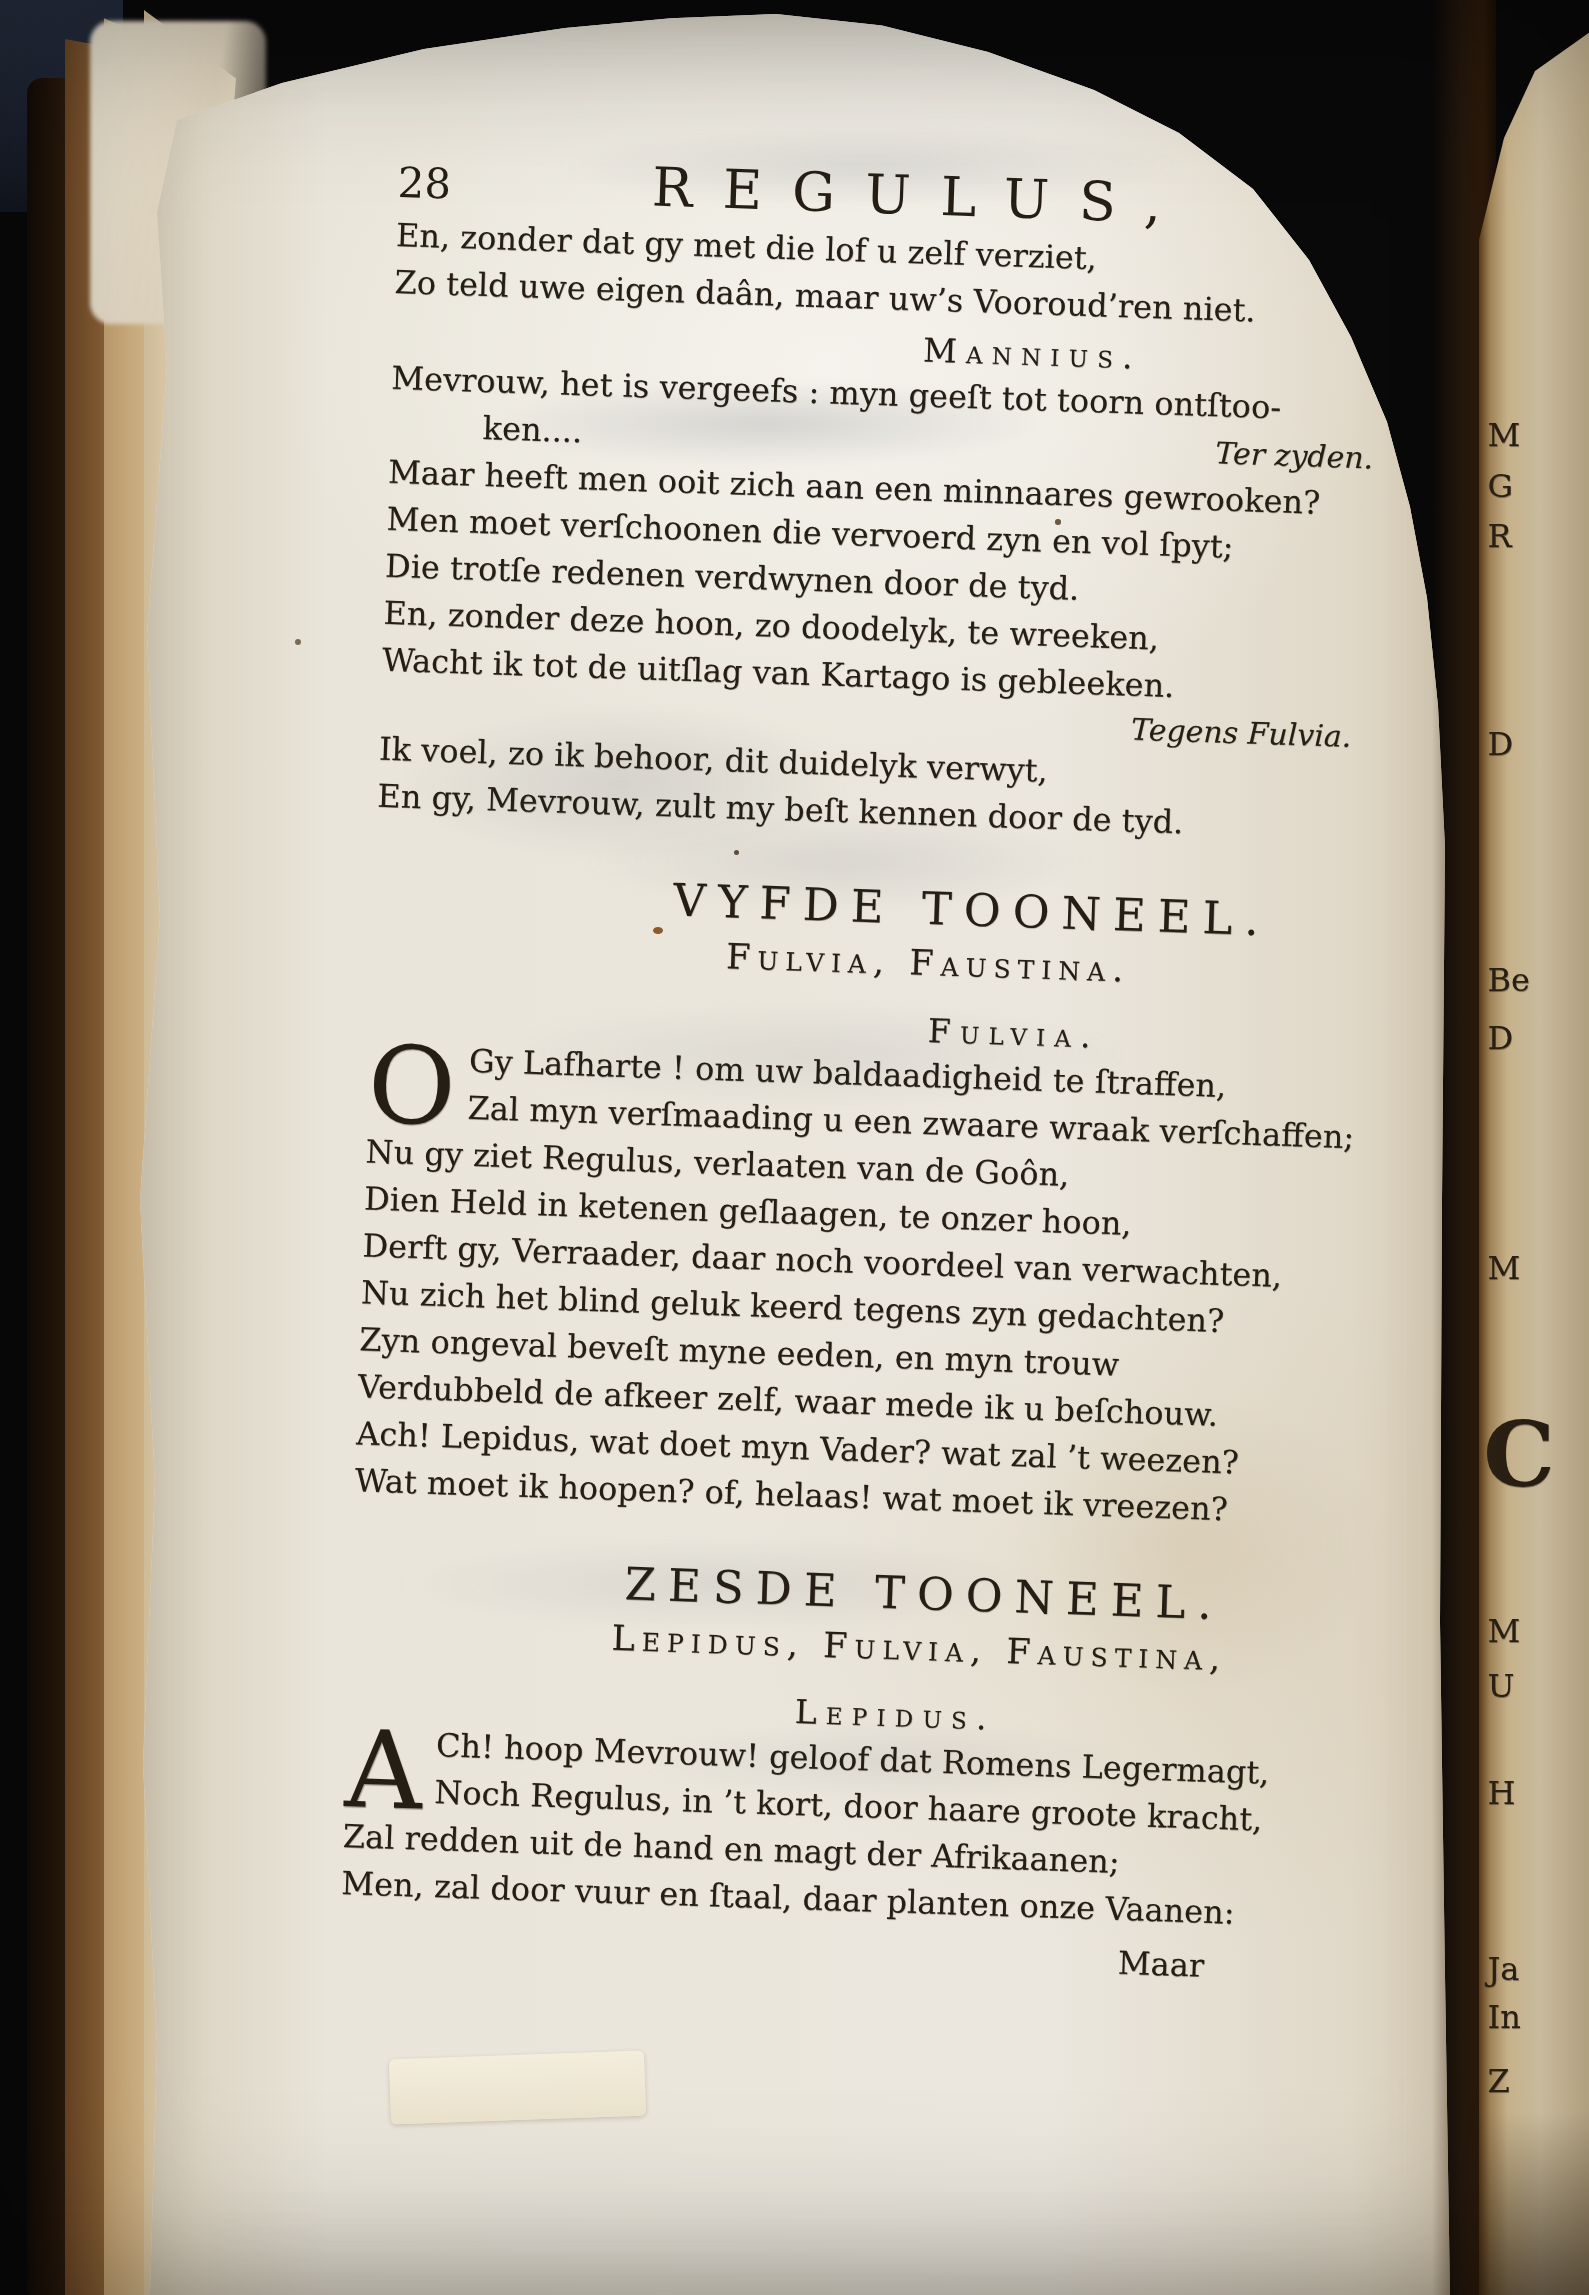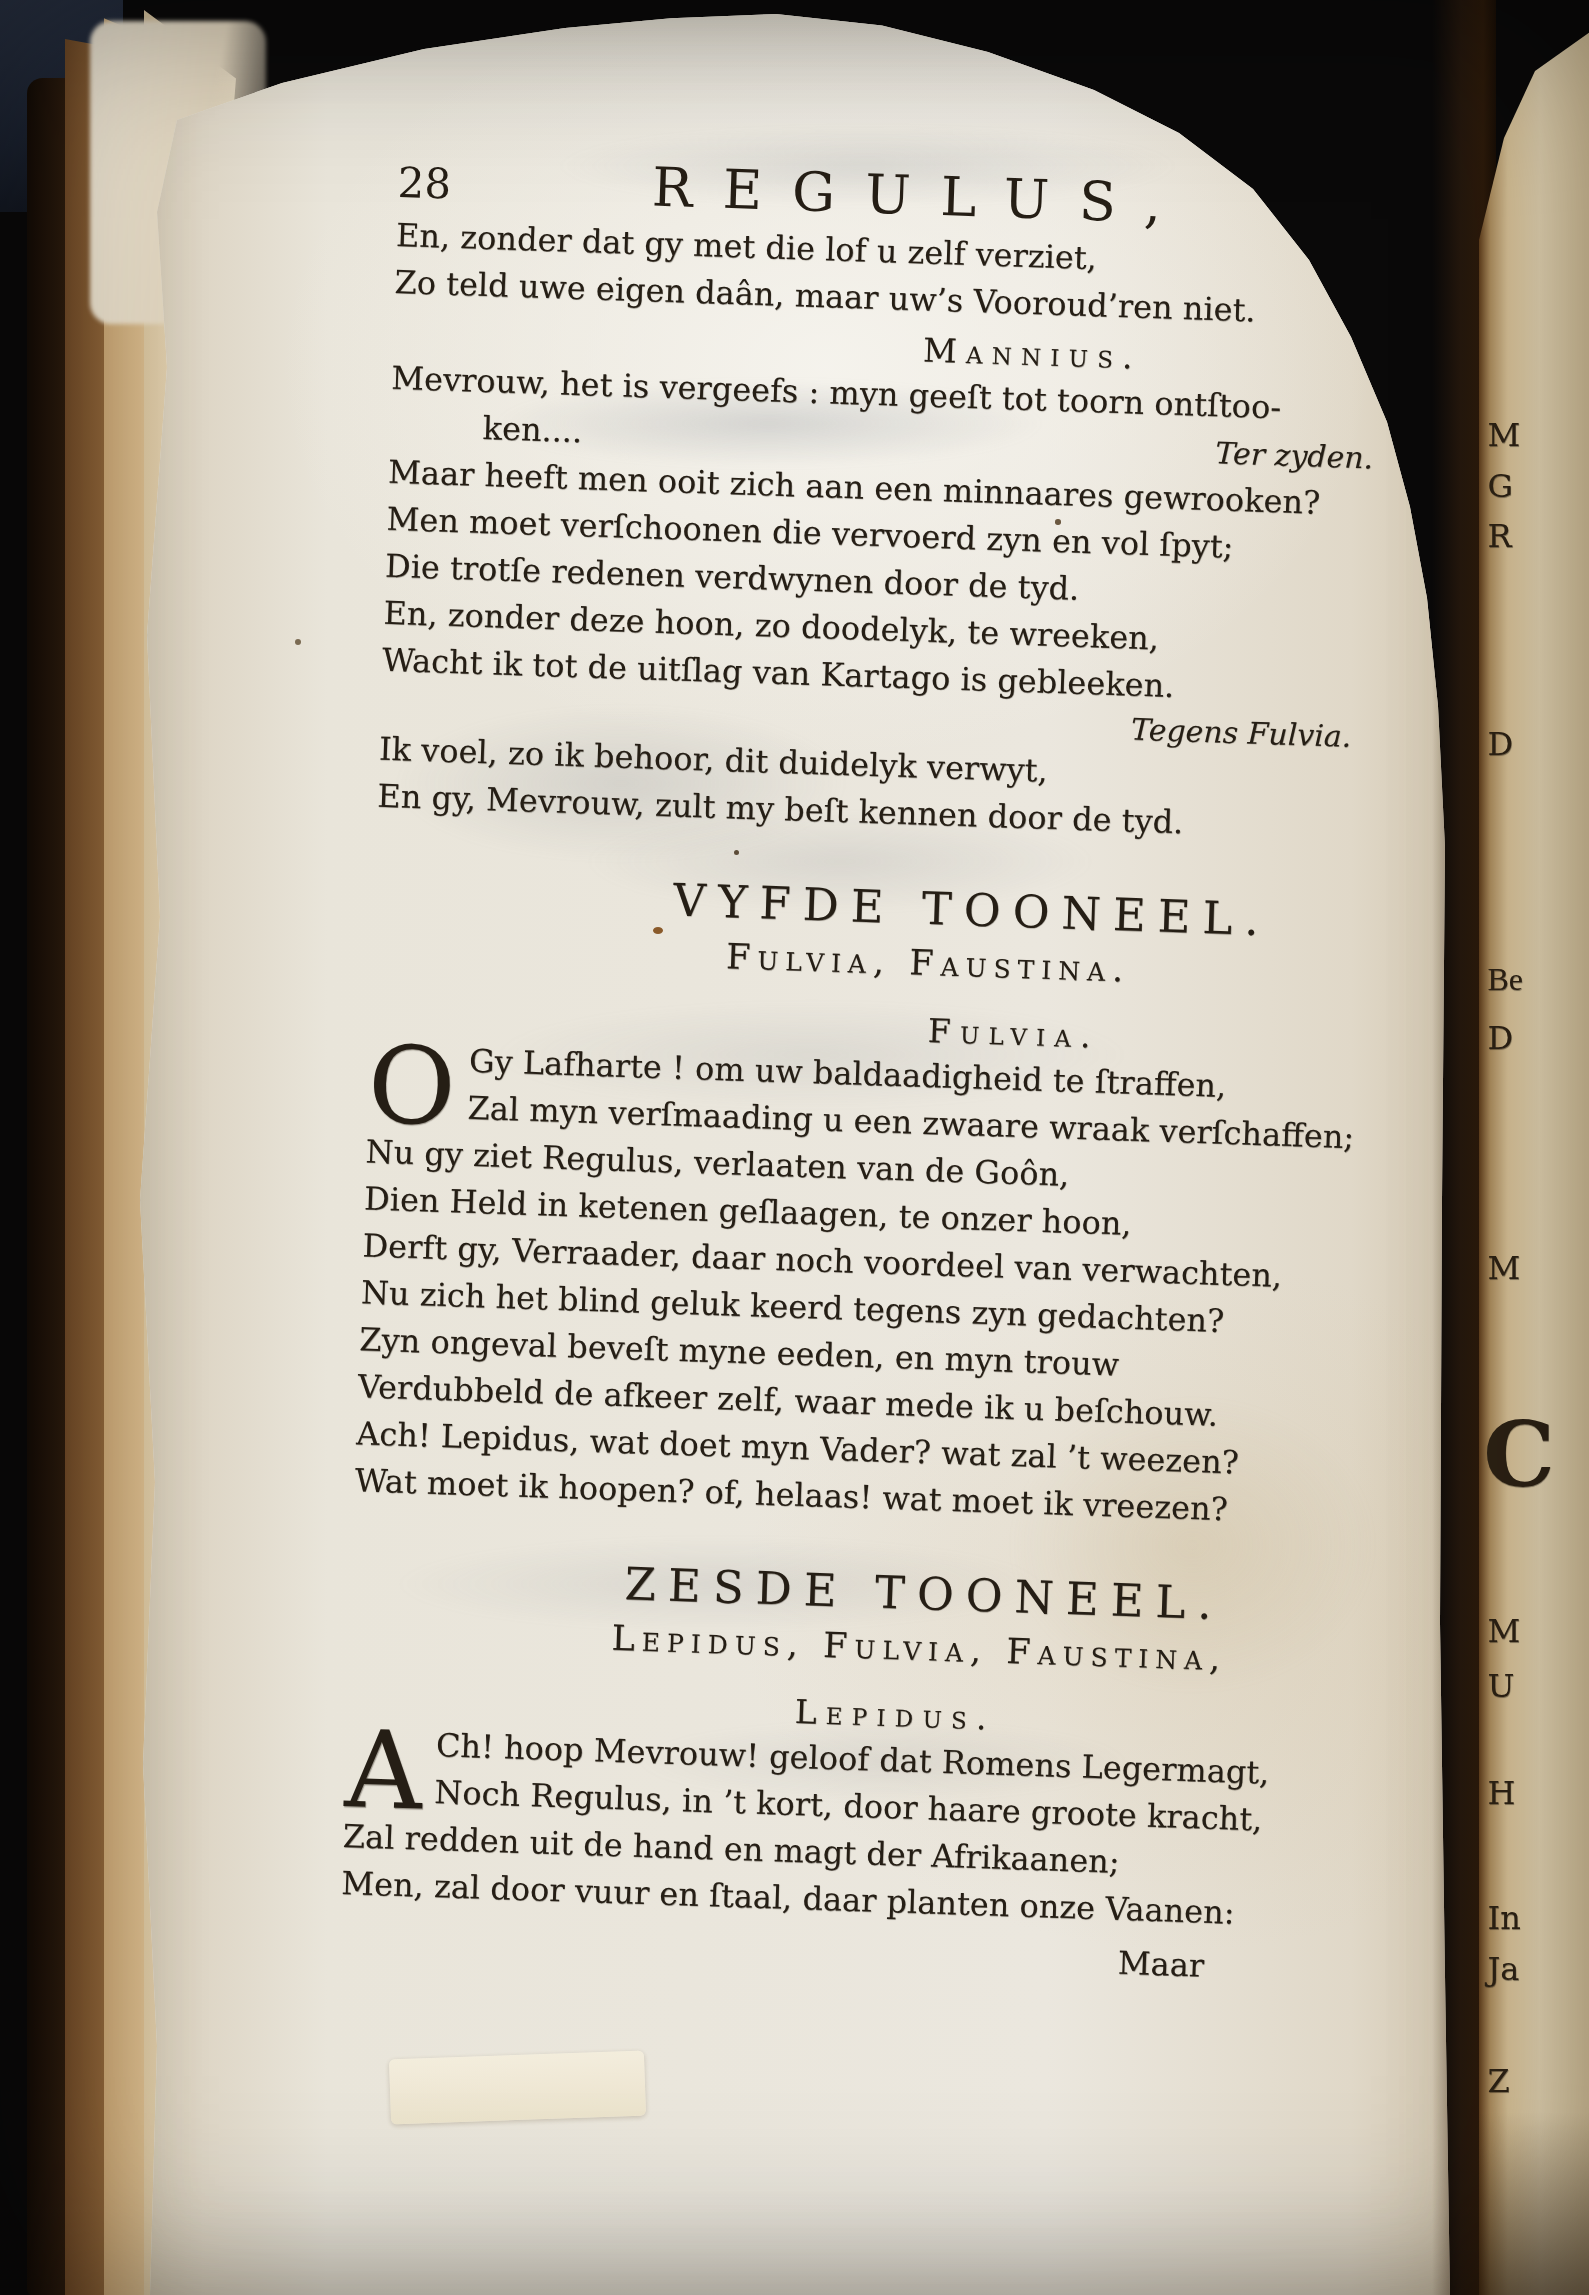--- a/index.html
+++ b/index.html
@@ -187,29 +187,29 @@
 
     <div class="vline right-al catchword">Maar</div>
   </div>
 
   <div class="gutter"></div>
   <div class="sliver">
     <span class="frag" style="top:416px;">M</span>
     <span class="frag" style="top:467px;">G</span>
     <span class="frag" style="top:517px;">R</span>
     <span class="frag" style="top:725px;">D</span>
-    <span class="frag" style="top:961px;font-family:Liberation Serif, serif;">Be</span>
+    <span class="frag" style="top:961px;">Be</span>
     <span class="frag" style="top:1019px;">D</span>
     <span class="frag" style="top:1249px;">M</span>
     <span class="frag frag-big" style="top:1401px;">C</span>
     <span class="frag" style="top:1612px;">M</span>
     <span class="frag" style="top:1667px;">U</span>
     <span class="frag" style="top:1774px;">H</span>
     <span class="frag" style="top:1950px;">Ja</span>
-    <span class="frag" style="top:1899px;">In</span>
+    <span class="frag" style="top:1998px;">In</span>
     <span class="frag" style="top:2062px;">Z</span>
     <div class="sliver-shade"></div>
   </div>
 
   <div class="repair"></div>
 
   <div class="vignette"></div>
 </div>
 
 

